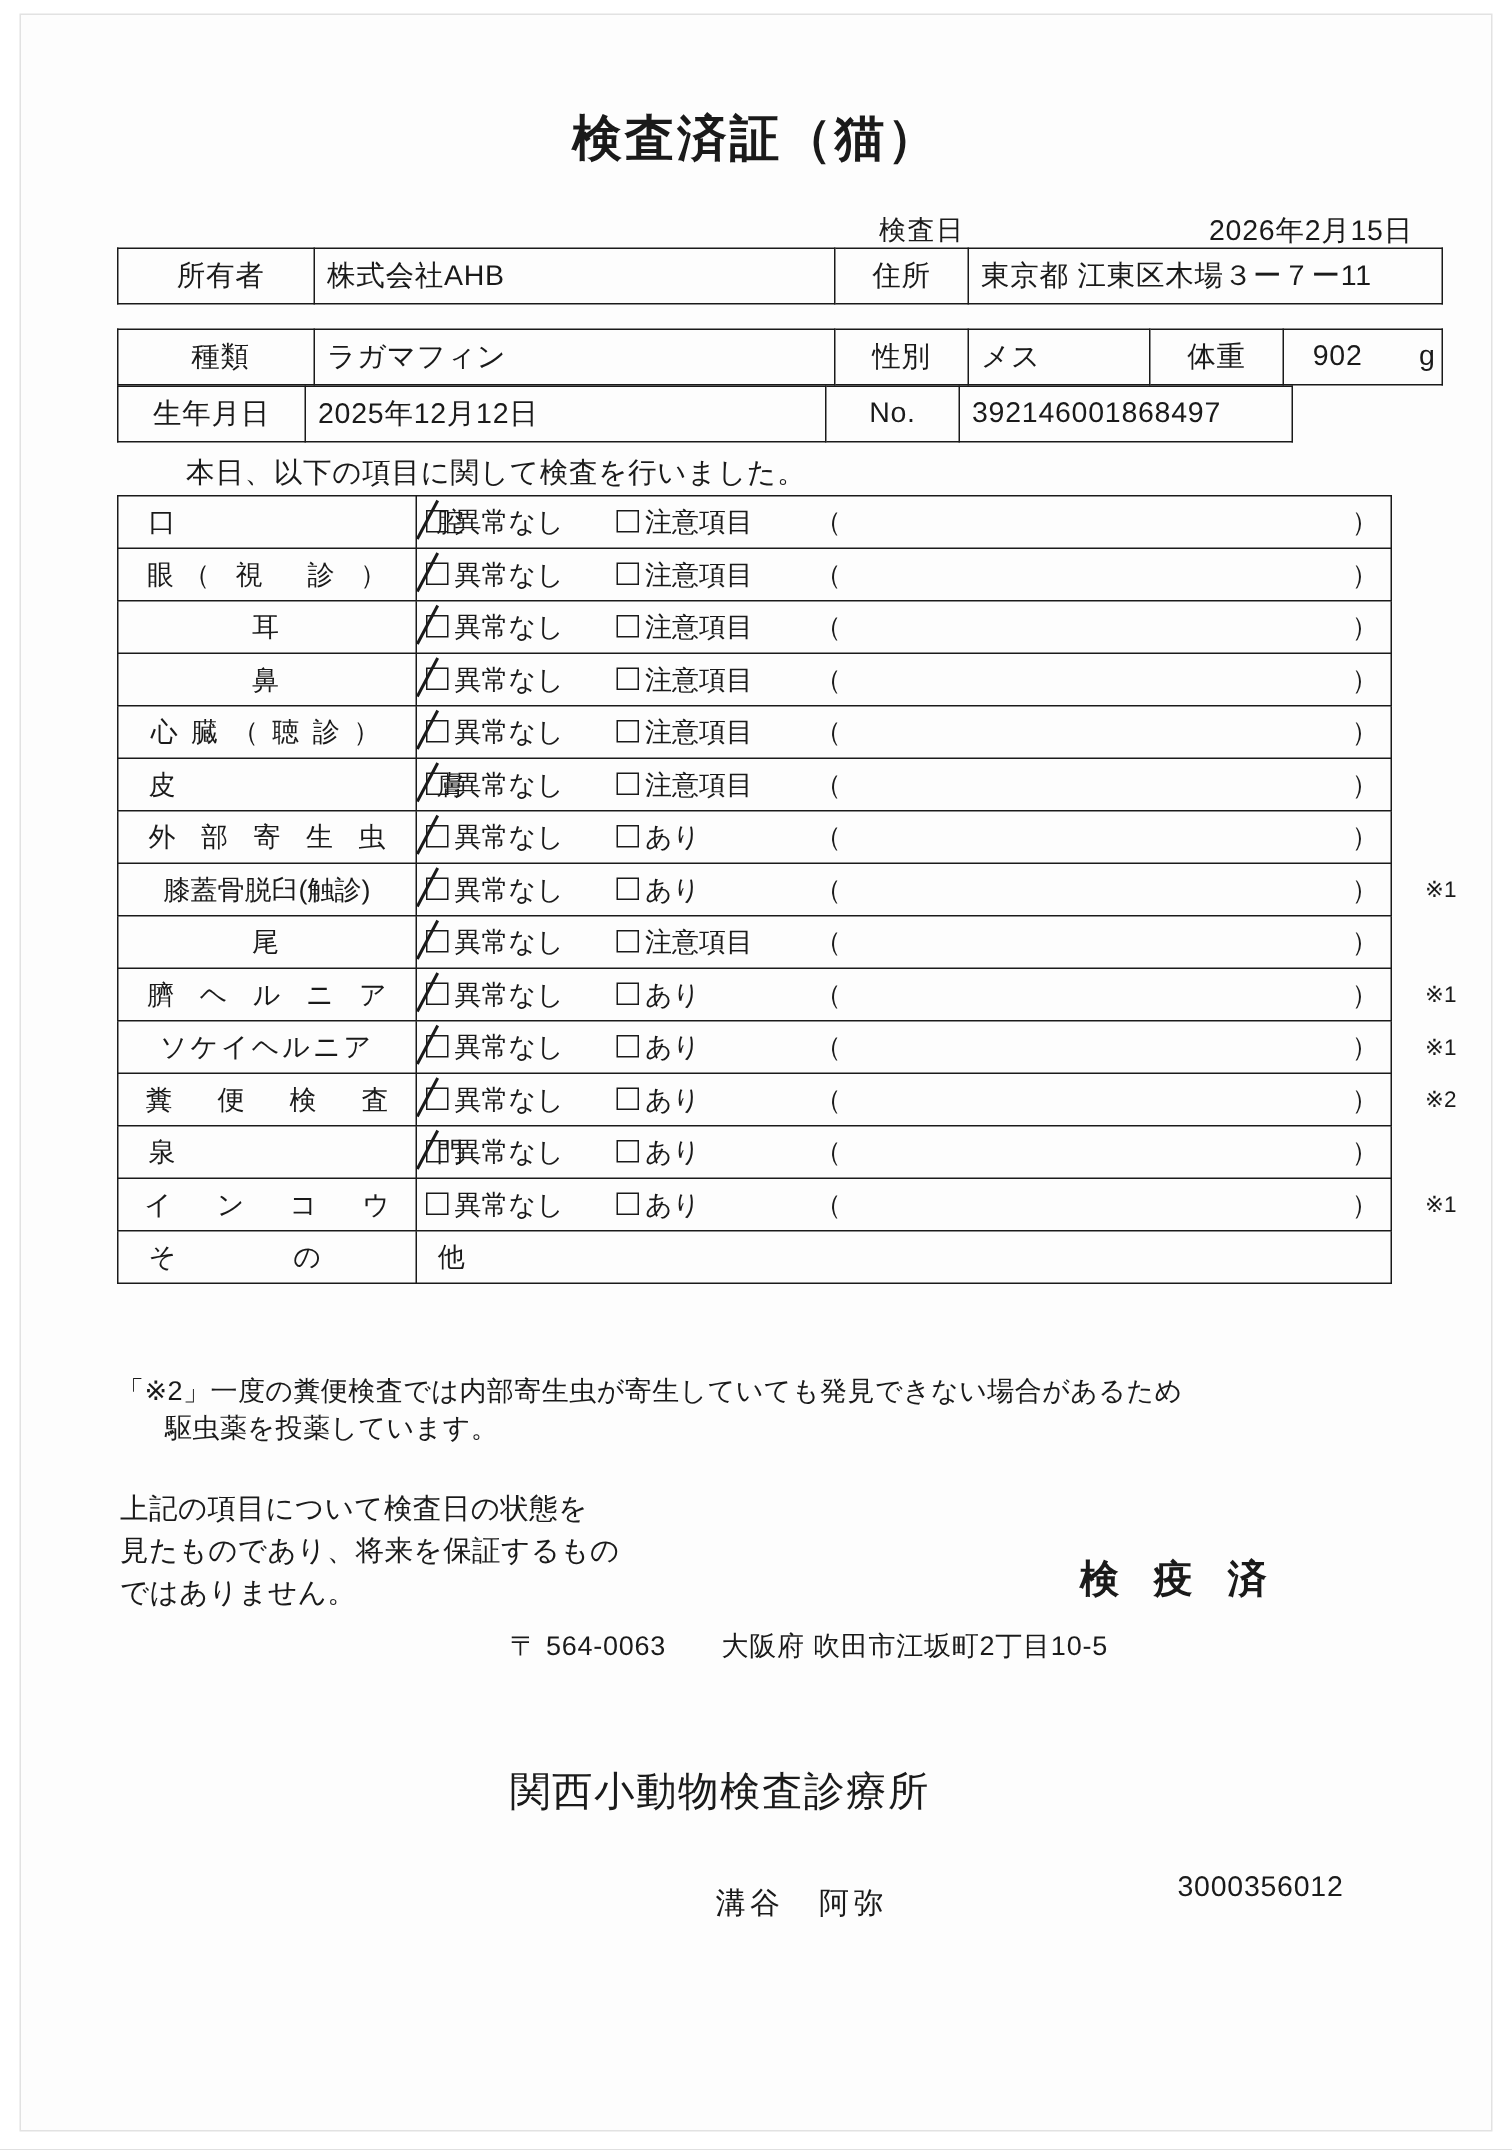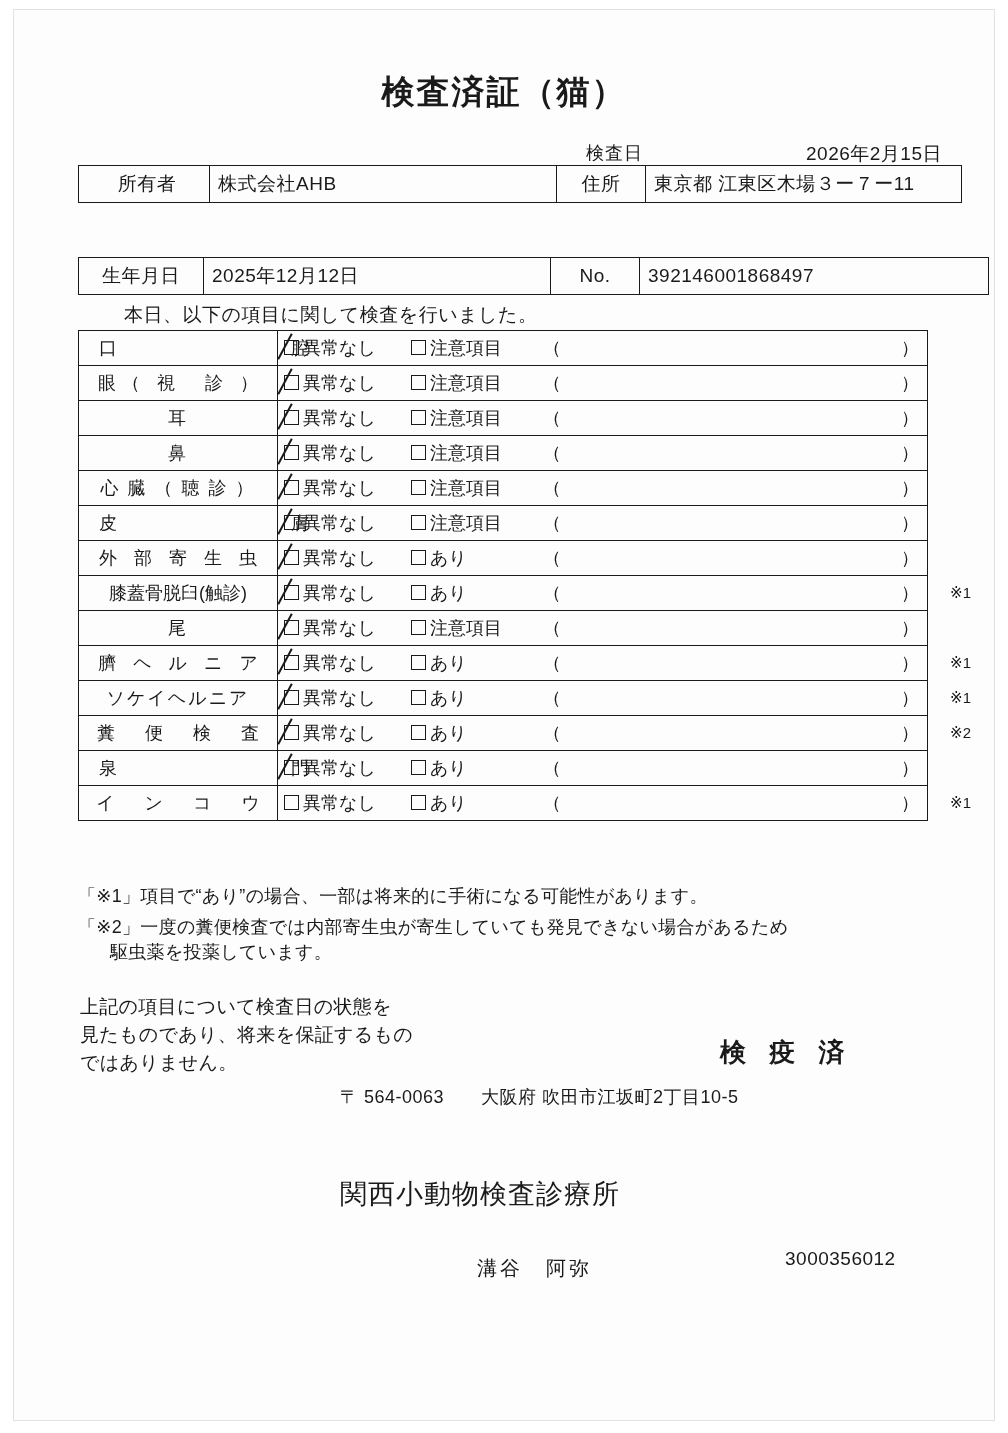--- a/index.html
+++ b/index.html
@@ -71,21 +71,21 @@
     text-align: center;
     letter-spacing: 6px;
     padding-left: 14px !important;
   }
   .lbl-nospace { text-align: center; letter-spacing: 1px; }
   .val { text-align: left; }
   .val-right { text-align: right; padding-right: 4px !important; }
 
   #owner-table { left: 78px; top: 165px; width: 884px; border-radius: 11px; }
   #breed-table { left: 78px; top: 219px; width: 884px; }
-  #birth-table { left: 78px; top: 257px; width: 911px; }
+  #birth-table { left: 78px; top: 257px; width: 784px; }
 
   .intro {
     position: absolute;
     left: 80px;
     top: 302px;
     font-size: 19px;
     letter-spacing: 0.5px;
     margin-left: 44px;
   }
 
@@ -257,20 +257,36 @@
     <tbody>
         <tr>
       <td class="lbl" style="width:108px">所有者</td>
       <td class="val" style="width:330px">株式会社AHB</td>
       <td class="lbl-nospace" style="width:72px">住所</td>
       <td class="val">東京都 江東区木場３ー７ー11</td>
     </tr>
   </tbody>
     </table>
 
+  <table class="tbl" id="breed-table">
+    <tbody>
+        <tr>
+      <td class="lbl" style="width:108px">種類</td>
+      <td class="val" style="width:330px">ラガマフィン</td>
+      <td class="lbl-nospace" style="width:72px">性別</td>
+      <td class="val" style="width:104px">メス</td>
+      <td class="lbl-nospace" style="width:72px">体重</td>
+      <td class="val-right">
+        <span>902</span>
+        <span style="display:inline-block;width:26px"></span>
+        <span>g</span>
+      </td>
+    </tr>
+  </tbody>
+    </table>
 
   <table class="tbl" id="birth-table">
     <tbody>
         <tr>
       <td class="lbl-nospace" style="width:108px">生年月日</td>
       <td class="val" style="width:330px">2025年12月12日</td>
       <td class="lbl-nospace" style="width:72px">No.</td>
       <td class="val">392146001868497</td>
     </tr>
   </tbody>
@@ -404,24 +420,27 @@
         <tr>
           <td class="ck-name sp2">イ　ン　コ　ウ</td>
           <td class="ck-body">
             <span class="opt1"><span class="box"></span>異常なし</span>
             <span class="opt2"><span class="box"></span>あり</span>
             <span class="paren-open">（</span>
             <span class="paren-close">）</span>
             <span class="note-mark" style="right:-44px;top:50%;transform:translateY(-50%)">※1</span>
           </td>
         </tr>
+        <tr>
+          <td class="ck-name sp1">そ　　の　　他</td>
+          <td class="ck-other-body"></td>
+        </tr>
       </tbody>
     </table>
 
-  <div class="footnote" id="fn1">「※1」項目で“あり”の場合、一部は将来的に手術になる可能性があります。</div>
   <div class="footnote" id="fn2a">「※2」一度の糞便検査では内部寄生虫が寄生していても発見できない場合があるため</div>
   <div class="footnote" id="fn2b">駆虫薬を投薬しています。</div>
 
   <div class="disclaimer">
     <div>上記の項目について検査日の状態を</div>
     <div>見たものであり、将来を保証するもの</div>
     <div>ではありません。</div>
   </div>
 
   <div class="stamp">検 疫 済</div>

